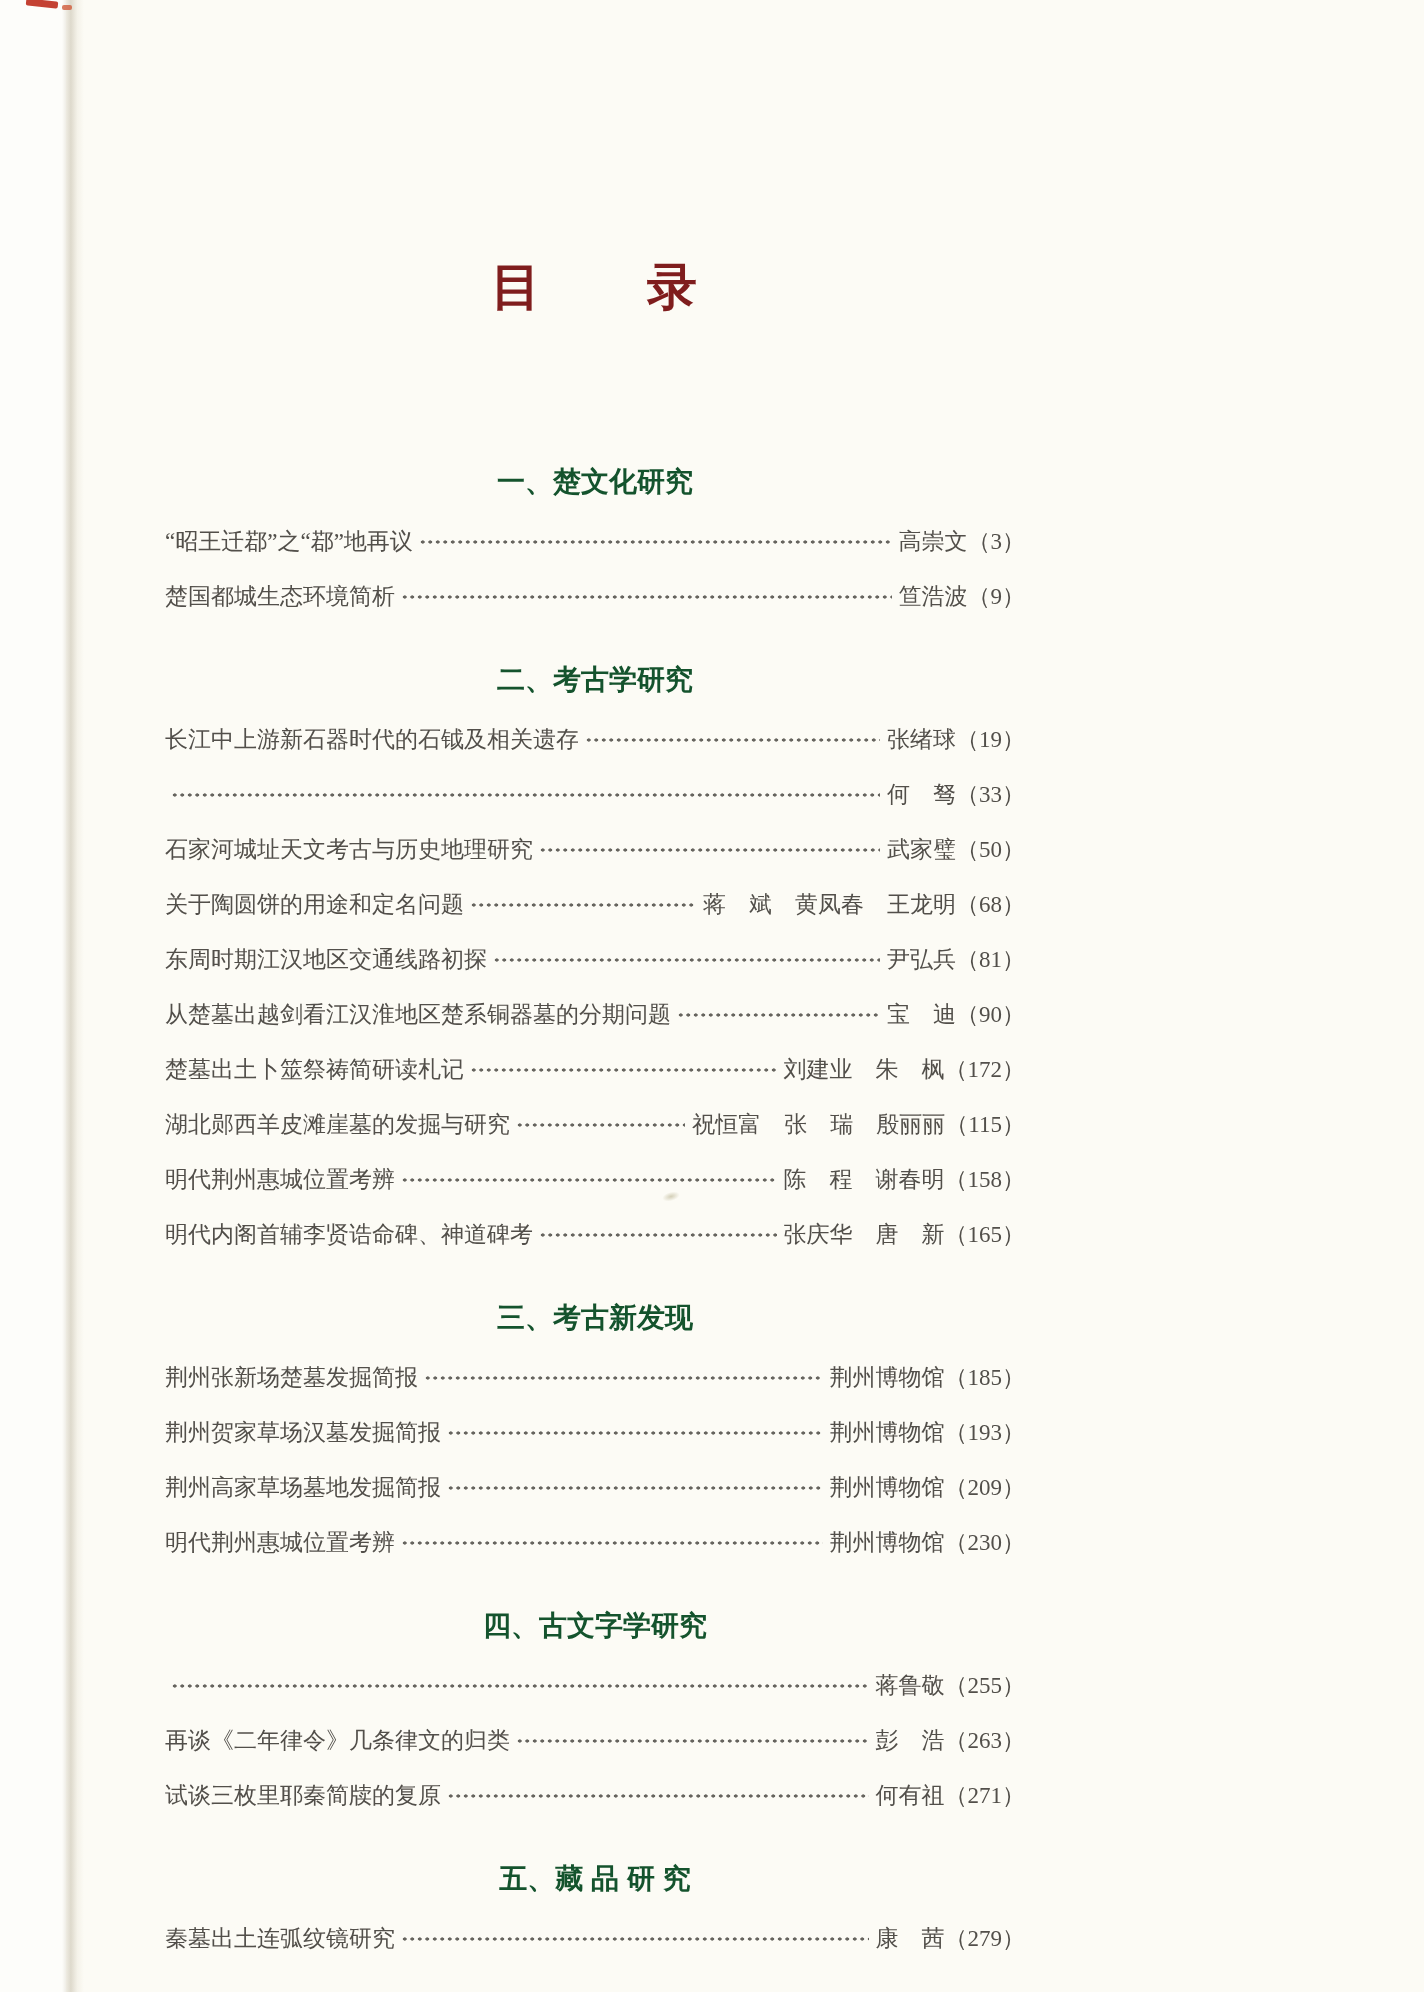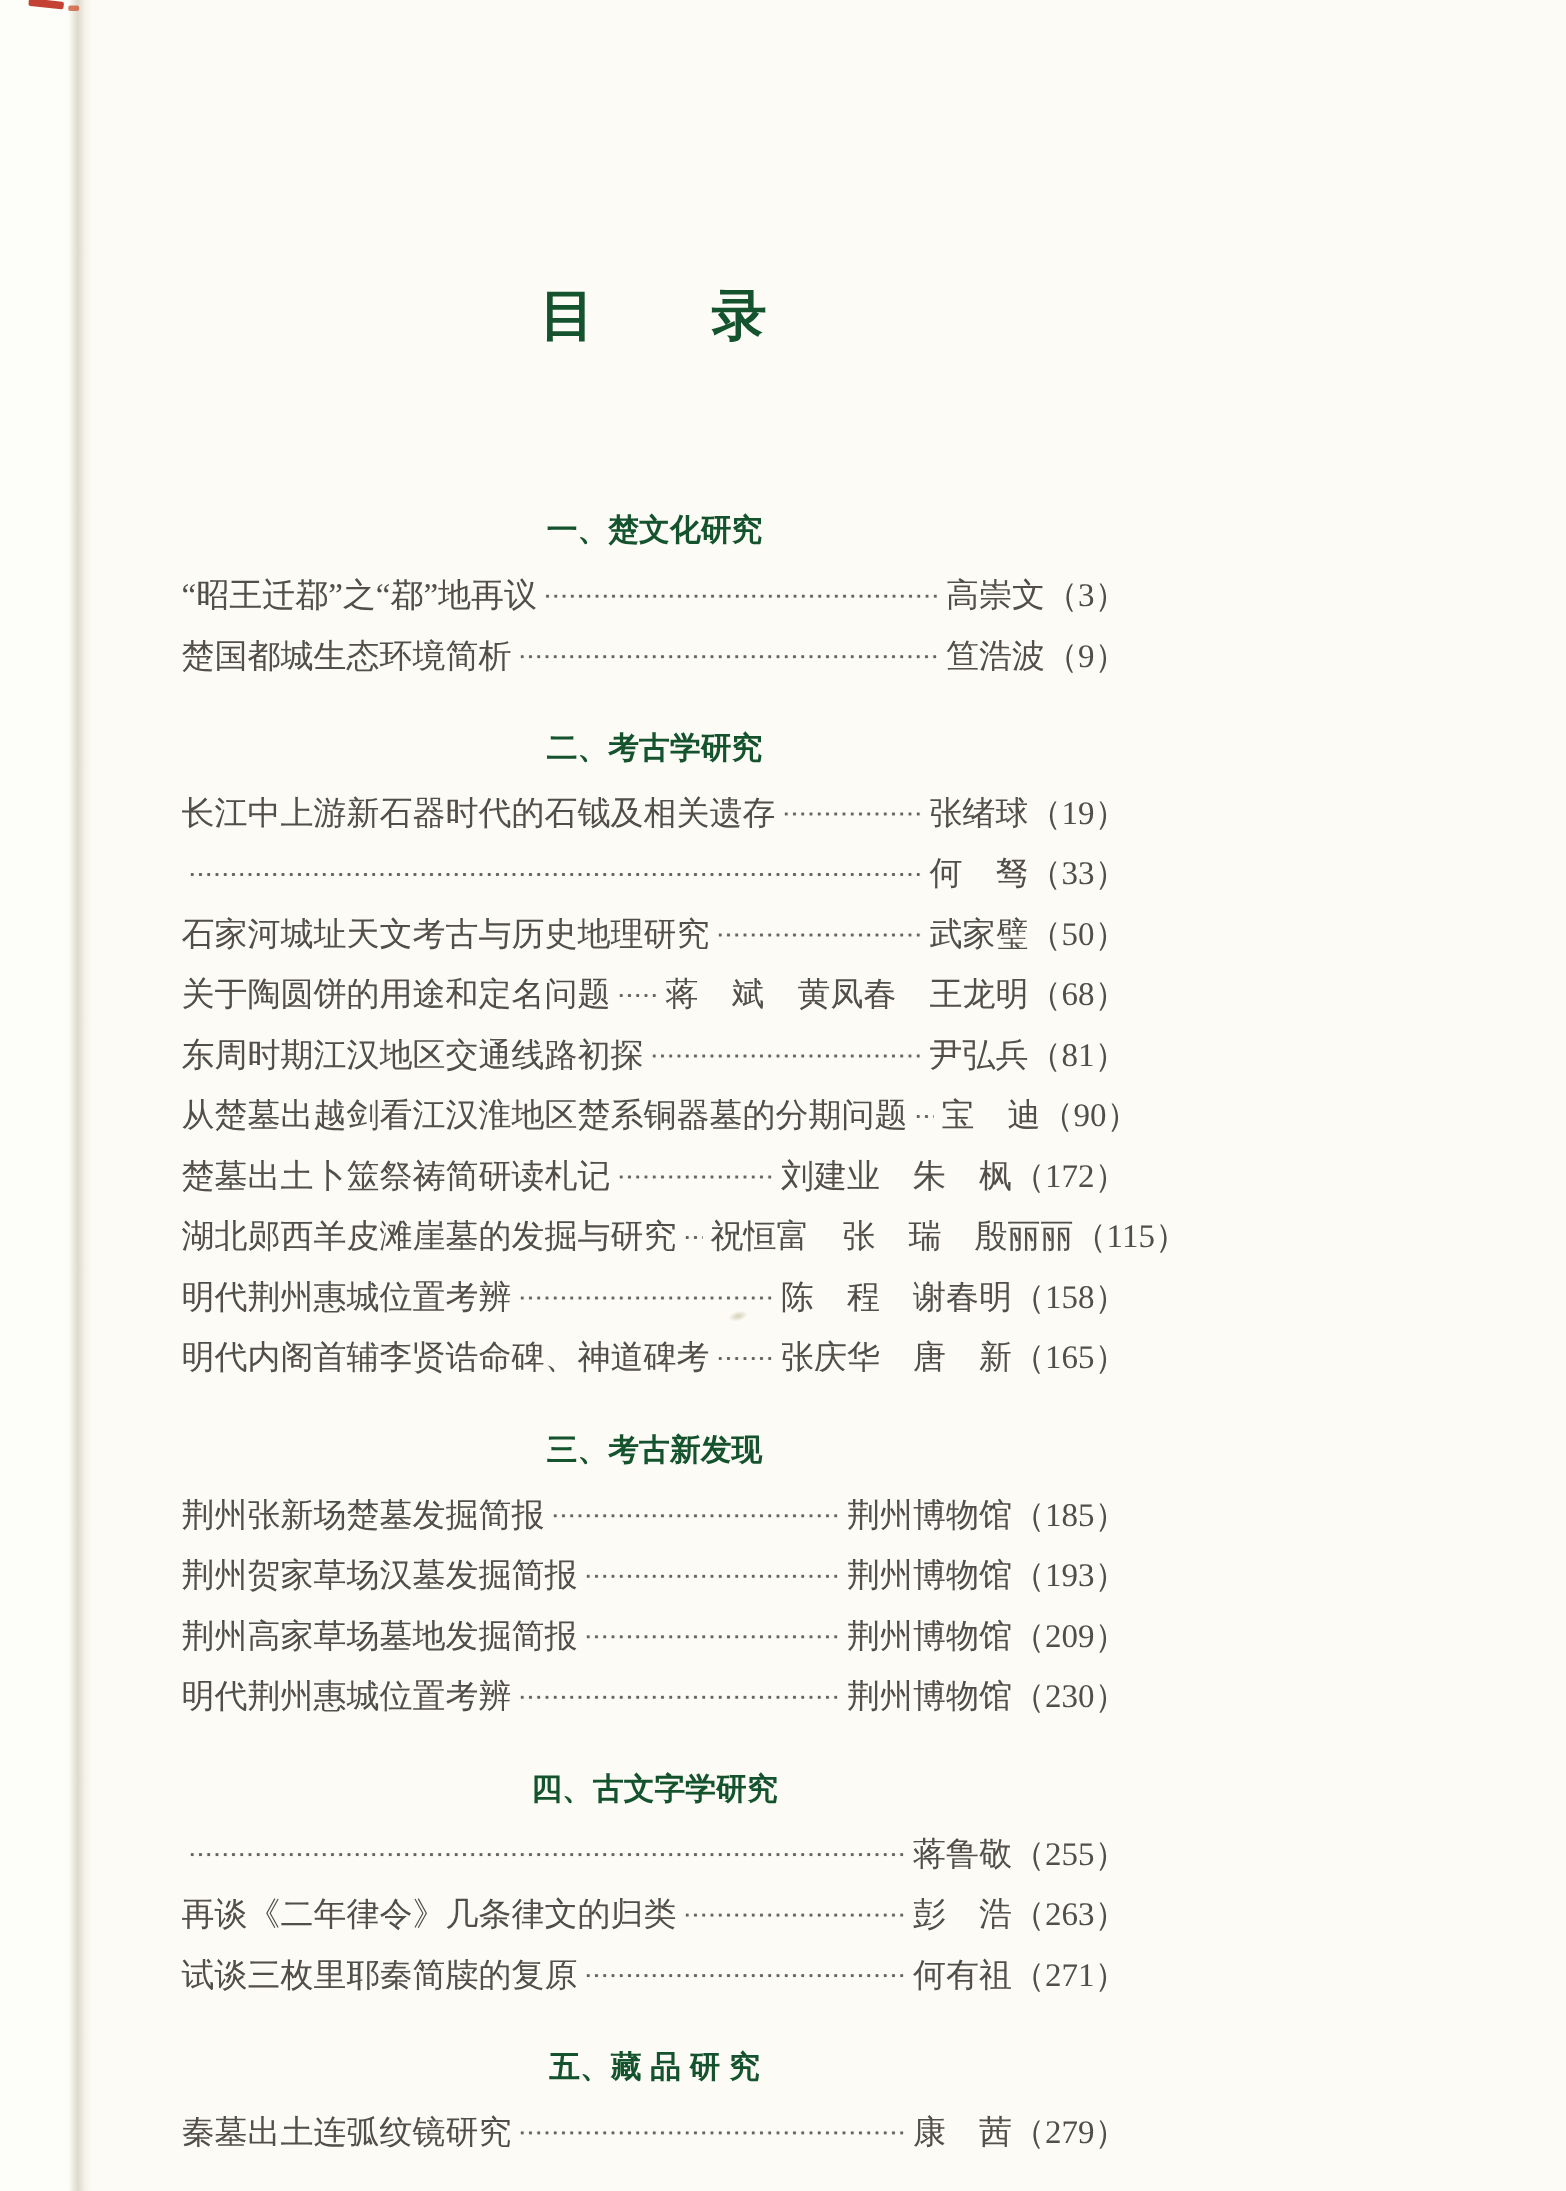--- a/index.html
+++ b/index.html
@@ -39,41 +39,41 @@
   .content {
     position: absolute; left: 165px; top: 0; width: 860px;
     padding-top: 252px;
   }
   .doc-title {
     margin: 0;
     text-align: center;
     font-size: 50px;
     line-height: 70px;
     font-weight: bold;
-    color: #14532d;
+    color: #7f1d1d;
     letter-spacing: 2px;
     white-space: pre;
   }
   .section-heading {
     margin: 36px 0 12px 0;
     text-align: center;
     font-family: "Liberation Sans", sans-serif;
     font-weight: 700;
     font-size: 28px;
     line-height: 40px;
     color: #14532d;
     white-space: pre;
   }
   .section-heading.first { margin-top: 140px; }
   .toc-row {
     display: flex;
     align-items: center;
     height: 55px;
     line-height: 55px;
-    font-size: 30px;
+    font-size: 23px;
     color: #524f4a;
   }
   .entry-title { white-space: pre; flex: 0 0 auto; }
   .dots {
     flex: 1 1 auto;
     align-self: center;
     height: 8px;
     min-width: 18px;
     margin: 0 7px 0 6px;
     background-image: radial-gradient(circle, #66645e 1.5px, rgba(0,0,0,0) 1.7px);

